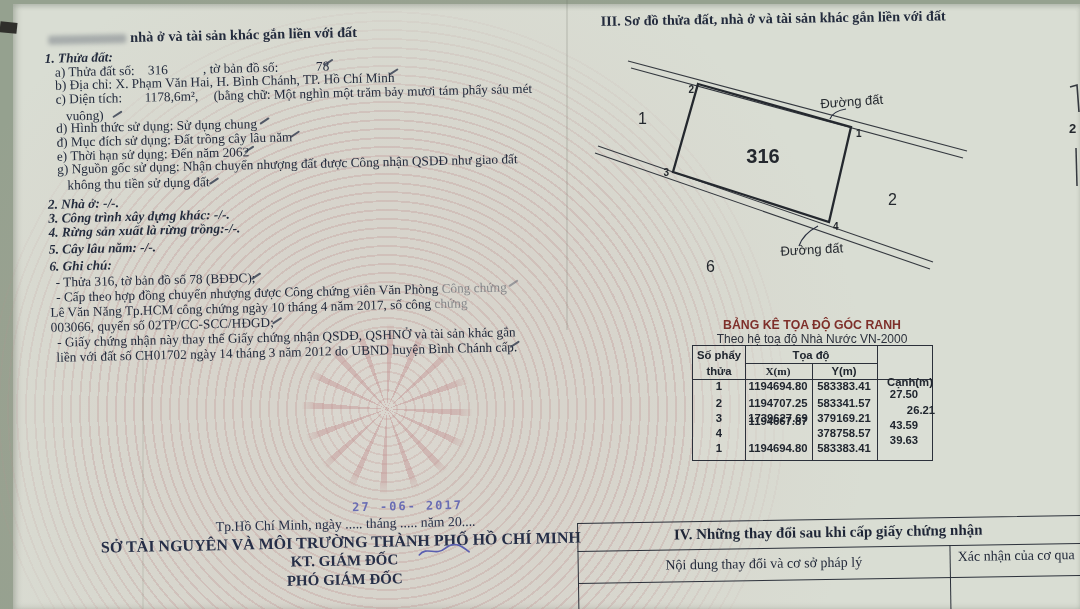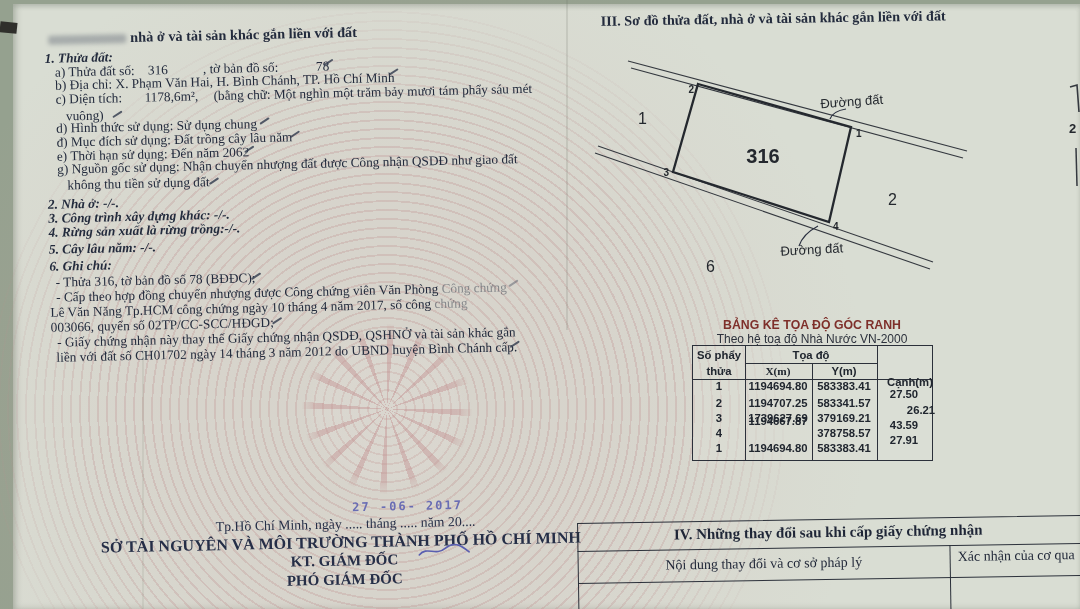--- a/index.html
+++ b/index.html
@@ -174,21 +174,21 @@
       <span class="tc" style="left:26px;top:87px;">4</span>
       <span class="tc" style="left:85px;top:75px;">1194667.87</span>
       <span class="tc" style="left:151px;top:87px;">378758.57</span>
       <span class="tc" style="left:26px;top:102px;">1</span>
       <span class="tc" style="left:85px;top:102px;">1194694.80</span>
       <span class="tc" style="left:151px;top:102px;">583383.41</span>
 
       <span class="tc" style="left:211px;top:48px;">27.50</span>
       <span class="tc" style="left:228px;top:64px;">26.21</span>
       <span class="tc" style="left:211px;top:79px;">43.59</span>
-      <span class="tc" style="left:211px;top:94px;">27.91</span>
+      <span class="tc" style="left:211px;top:94px;">39.63</span>
     </div>
   </div>
 
   <div class="blk" style="left:128px;top:498px;width:430px;height:100px;transform:rotate(-1.2deg);transform-origin:0 0;">
     <div class="stamp" style="left:224px;top:7px;">27 -06- 2017</div>
     <div class="foot" style="left:217px;top:23px;font-size:13.8px;">Tp.Hồ Chí Minh, ngày  .....  tháng  .....  năm 20....</div>
     <div class="foot b" style="left:212px;top:40px;font-size:16px;">SỞ TÀI NGUYÊN VÀ MÔI TRƯỜNG THÀNH PHỐ HỒ CHÍ MINH</div>
     <div class="foot b" style="left:215px;top:59px;font-size:15px;">KT. GIÁM ĐỐC</div>
     <div class="foot b" style="left:215px;top:78px;font-size:15px;">PHÓ GIÁM ĐỐC</div>
     <svg style="position:absolute;left:288px;top:52px;" width="56" height="16" viewBox="0 0 56 16">

